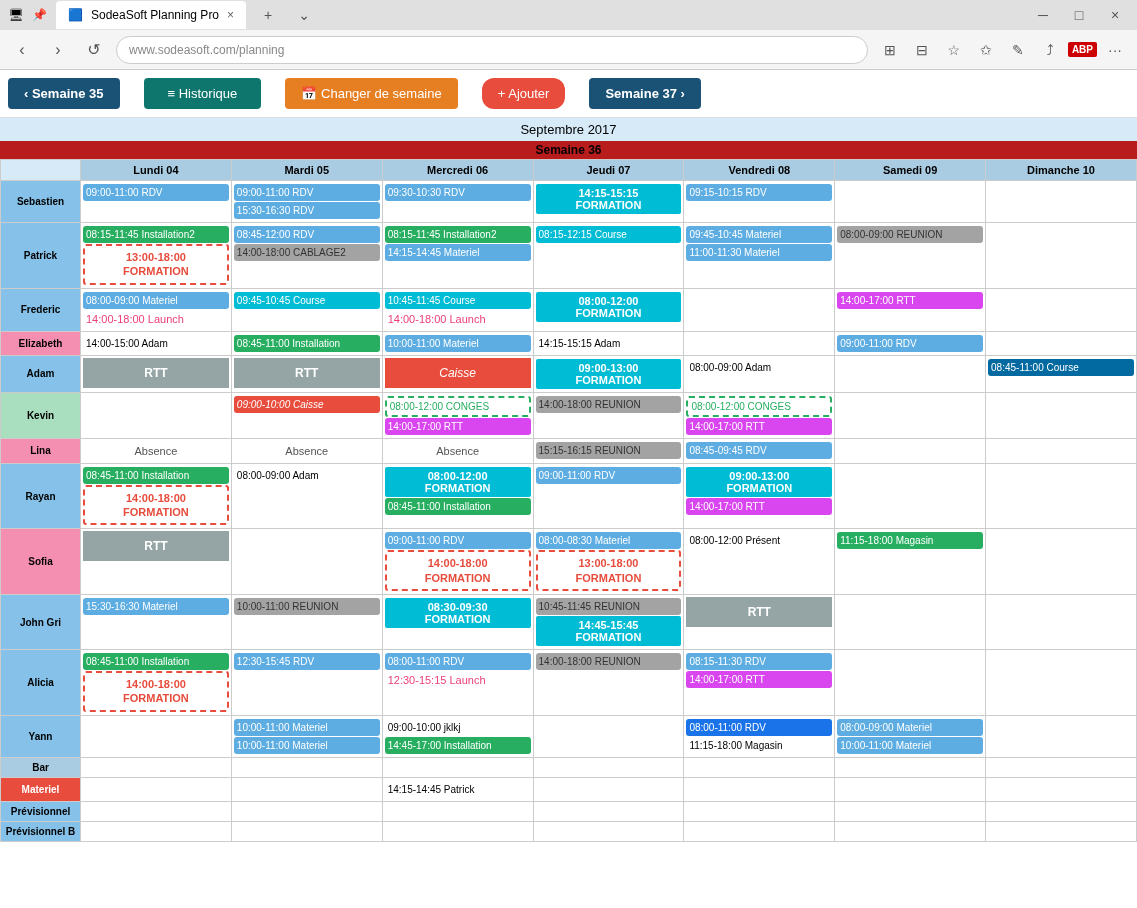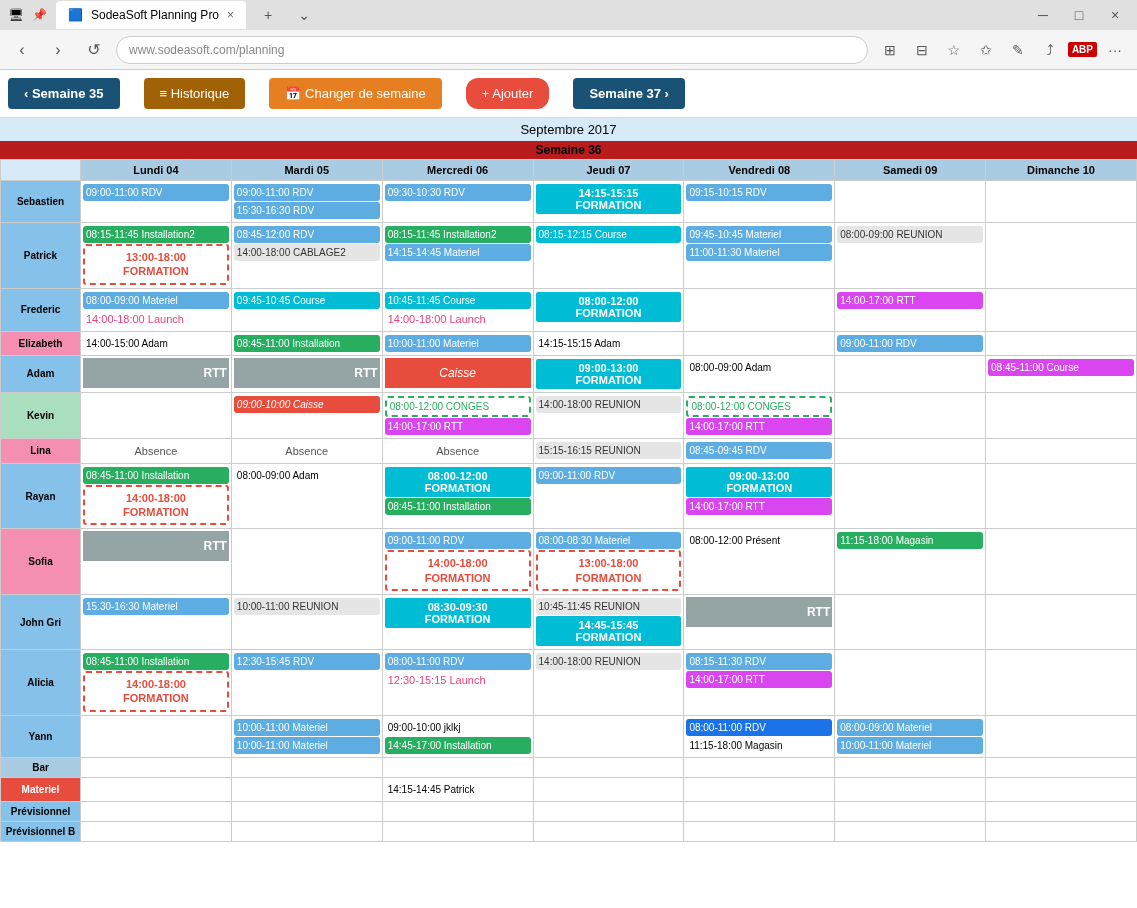--- a/index.html
+++ b/index.html
@@ -17,43 +17,43 @@
     .nav-icons { display: flex; gap: 4px; align-items: center; }
     .nav-icon { width: 28px; height: 28px; display: flex; align-items: center; justify-content: center; cursor: pointer; color: #555; font-size: 14px; }
     .abp-badge { background: #cc0000; color: white; font-size: 10px; font-weight: bold; padding: 2px 4px; border-radius: 2px; }
 
     
     .app { background: white; height: calc(908px - 70px); overflow: hidden; }
 
     
     .top-nav { display: flex; align-items: center; padding: 8px; gap: 24px; background: white; border-bottom: 1px solid #ddd; }
     .nav-week-btn { background: #1a5276; color: white; border: none; padding: 8px 16px; border-radius: 4px; cursor: pointer; font-size: 13px; font-weight: bold; }
-    .btn-historique { background: #a16207; color: white; border: none; padding: 8px 16px; border-radius: 4px; cursor: pointer; font-size: 13px; }
+    .btn-historique { background: #0f766e; color: white; border: none; padding: 8px 24px; border-radius: 4px; cursor: pointer; font-size: 13px; }
     .btn-changer { background: #e67e22; color: white; border: none; padding: 8px 16px; border-radius: 4px; cursor: pointer; font-size: 13px; }
     .btn-ajouter { background: #e74c3c; color: white; border: none; padding: 8px 16px; border-radius: 12px; cursor: pointer; font-size: 13px; }
 
     
     .calendar { overflow-y: auto; height: calc(100% - 50px); }
     .calendar-header { text-align: center; padding: 4px; background: #d6eaf8; font-size: 13px; }
     .calendar-subheader { text-align: center; background: #b91c1c; font-size: 12px; font-weight: bold; padding: 2px; }
 
     table { width: 100%; border-collapse: collapse; table-layout: fixed; }
     th, td { border: 1px solid #ccc; vertical-align: top; padding: 2px; font-size: 10px; }
     th { background: #a9cce3; text-align: center; padding: 4px 2px; font-size: 11px; font-weight: bold; }
 
     
     .event { border-radius: 3px; padding: 2px 3px; margin: 1px 0; font-size: 10px; line-height: 1.3; }
     .ev-blue { background: #5dade2; color: white; }
     .ev-green { background: #27ae60; color: white; }
-    .ev-yellow { background: #e5e5e5; color: #333; }
+    .ev-yellow { background: #a3a3a3; color: #333; }
     .ev-red { background: #e74c3c; color: white; }
     .ev-teal { background: #00bcd4; color: white; }
     .ev-dark-gray { background: #d946ef; color: white; }
-    .ev-light-blue { background: #d946ef; color: white; }
-    .ev-rtt { background: #95a5a6; color: white; font-weight: bold; text-align: right; font-size: 12px; padding: 8px 2px; }
+    .ev-light-blue { background: #0369a1; color: white; }
+    .ev-rtt { background: #95a5a6; color: white; font-weight: bold; text-align: center; font-size: 12px; padding: 8px 2px; }
     .ev-absence { text-align: center; color: #555; font-size: 11px; padding: 4px; }
     .ev-caisse { background: #e74c3c; color: white; font-style: italic; text-align: center; font-size: 12px; padding: 8px 2px; }
     .ev-dashed { border: 2px dashed #e74c3c !important; background: white; color: #e74c3c; font-weight: bold; font-size: 11px; text-align: center; padding: 4px 2px; }
     .formation-block { background: #00bcd4; color: white; font-weight: bold; font-size: 11px; text-align: center; padding: 3px 2px; border-radius: 2px; margin: 1px 0; }
 
     .row-name-cell { background: #85c1e9; font-weight: bold; text-align: center; vertical-align: middle; padding: 4px 2px; }
     .pink-name { background: #f48fb1 !important; margin-left: 23px; }
     .green-name { background: #a9dfbf !important; }
     .bar-name { background: #a9cce3 !important; }
     .materiel-name { background: #e74c3c !important; color: white !important; }

